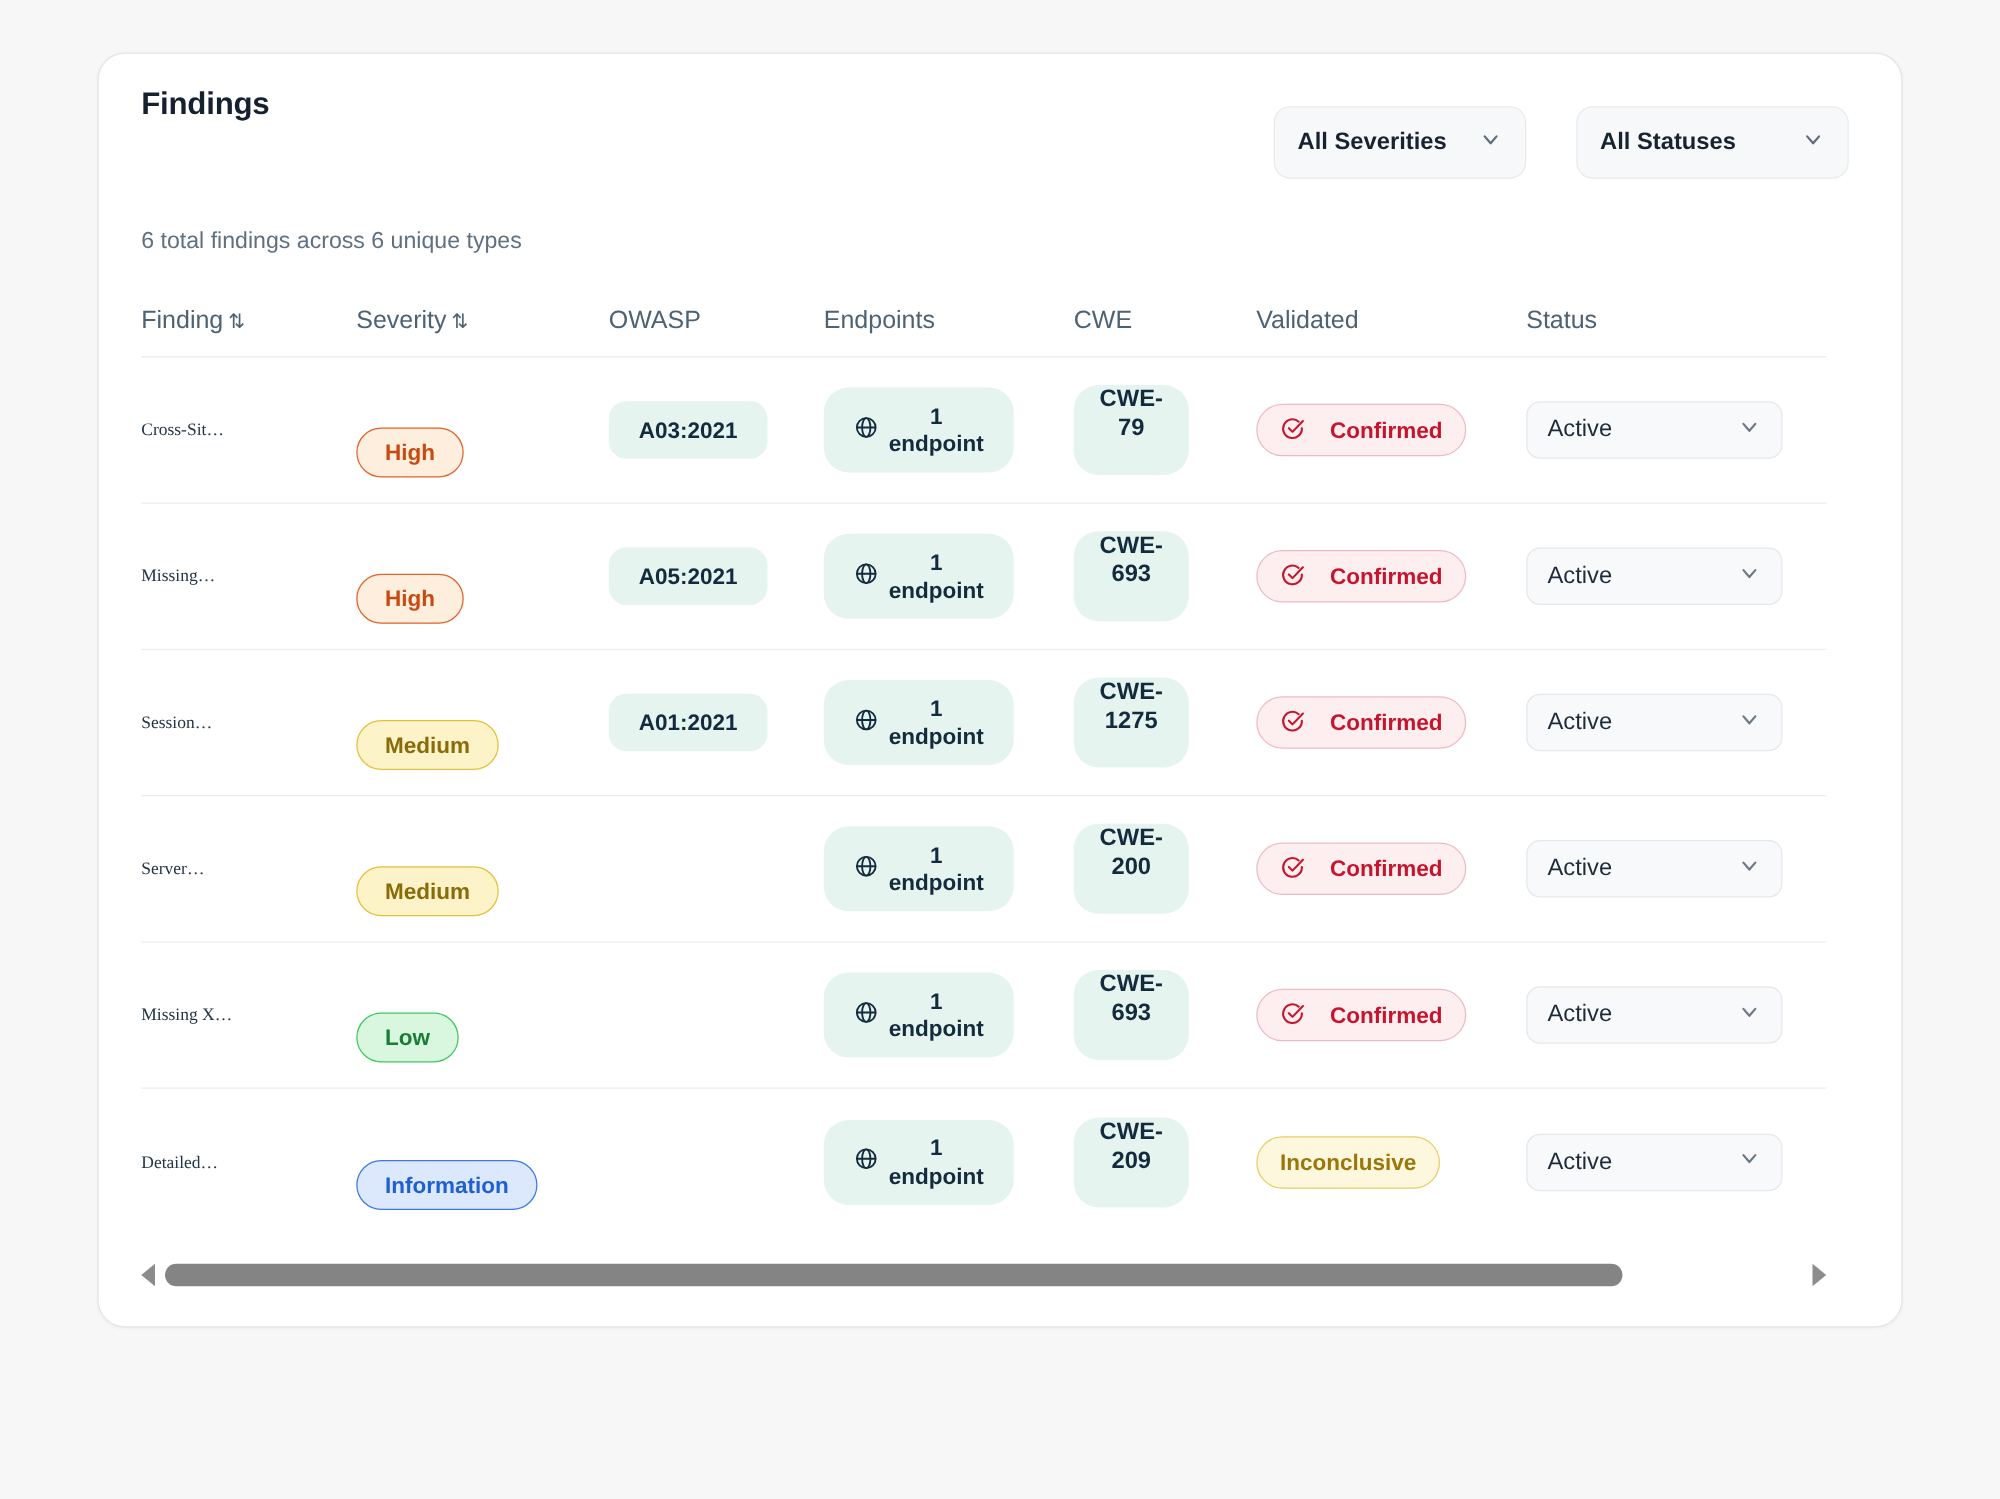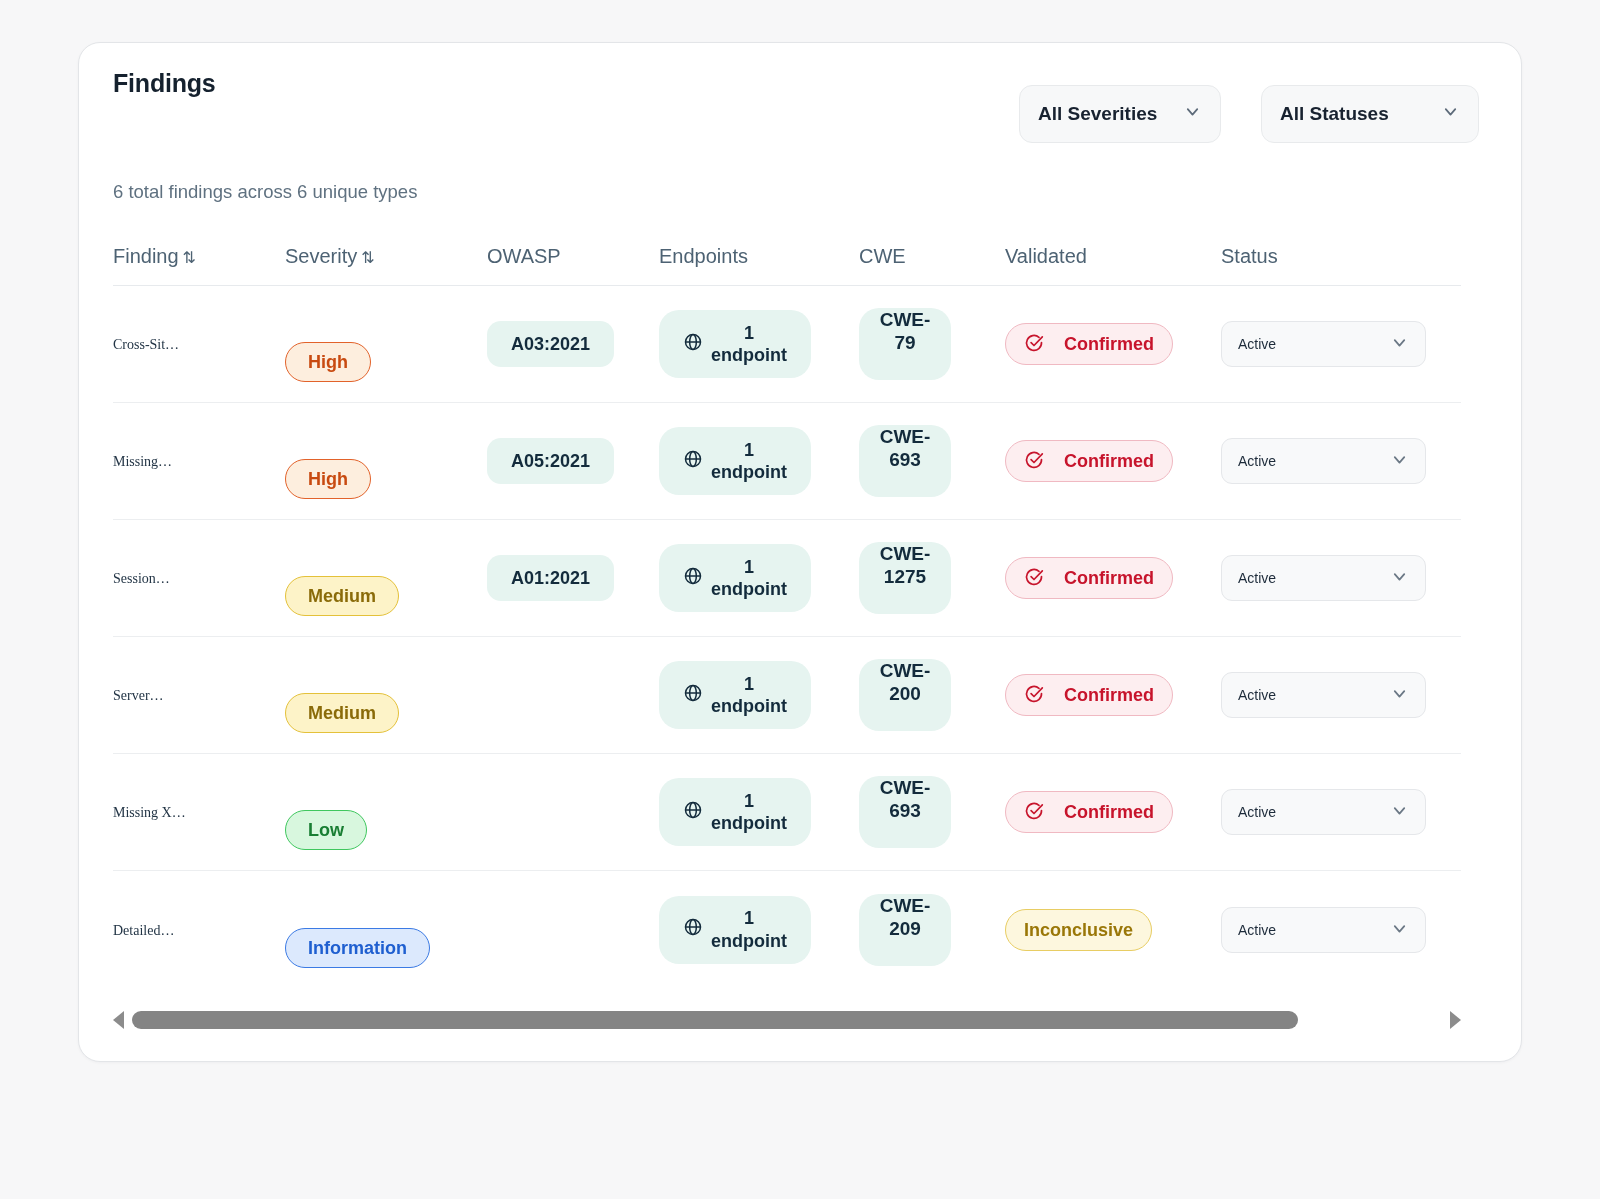--- a/index.html
+++ b/index.html
@@ -227,21 +227,21 @@
   .status-select {
     width: 205px;
     height: 46px;
     background: #f8f9fa;
     border: 1px solid #e5e7ea;
     border-radius: 11px;
     display: flex;
     align-items: center;
     justify-content: space-between;
     padding: 0 16px;
-    font-size: 14px;
+    font-size: 19px;
     color: #1d2b3a;
     cursor: pointer;
   }
   .status-select .chev { color: #6b7885; }
 
   
   .hscroll {
     position: absolute;
     left: 34px;
     bottom: 30px;

